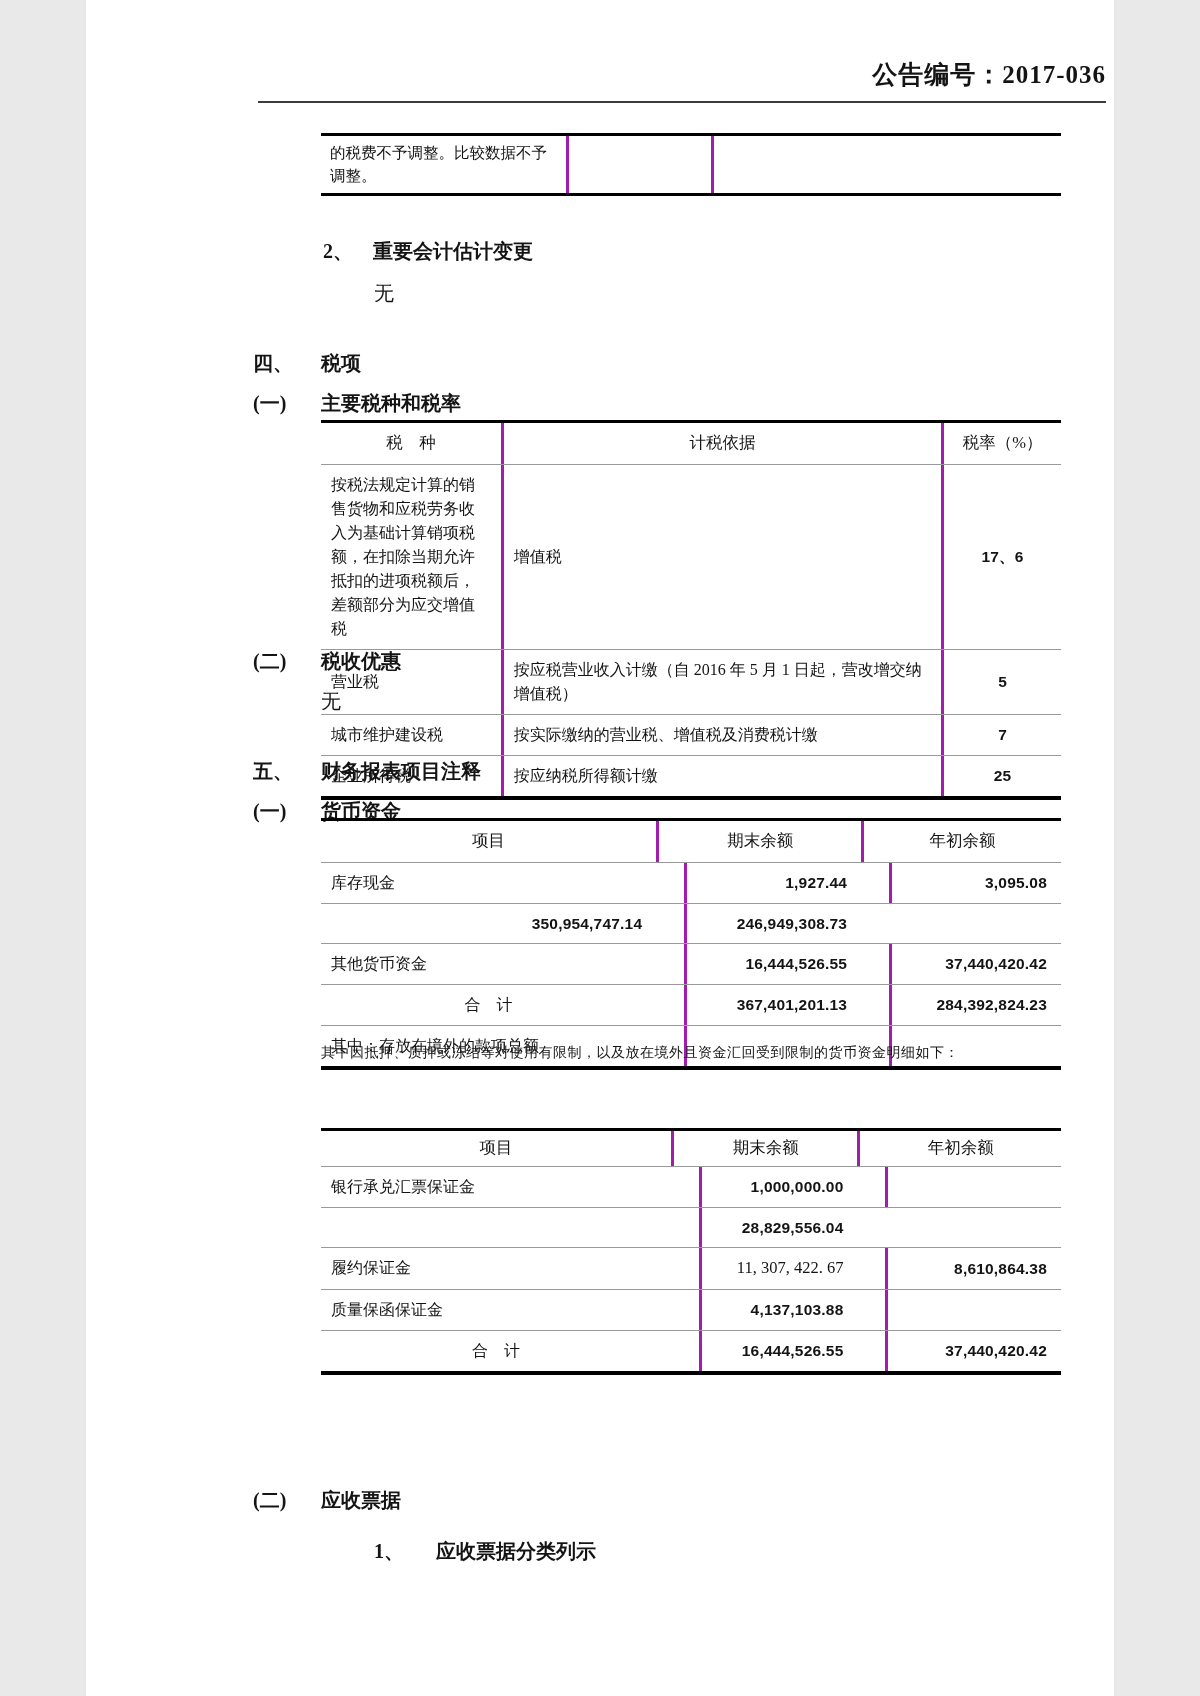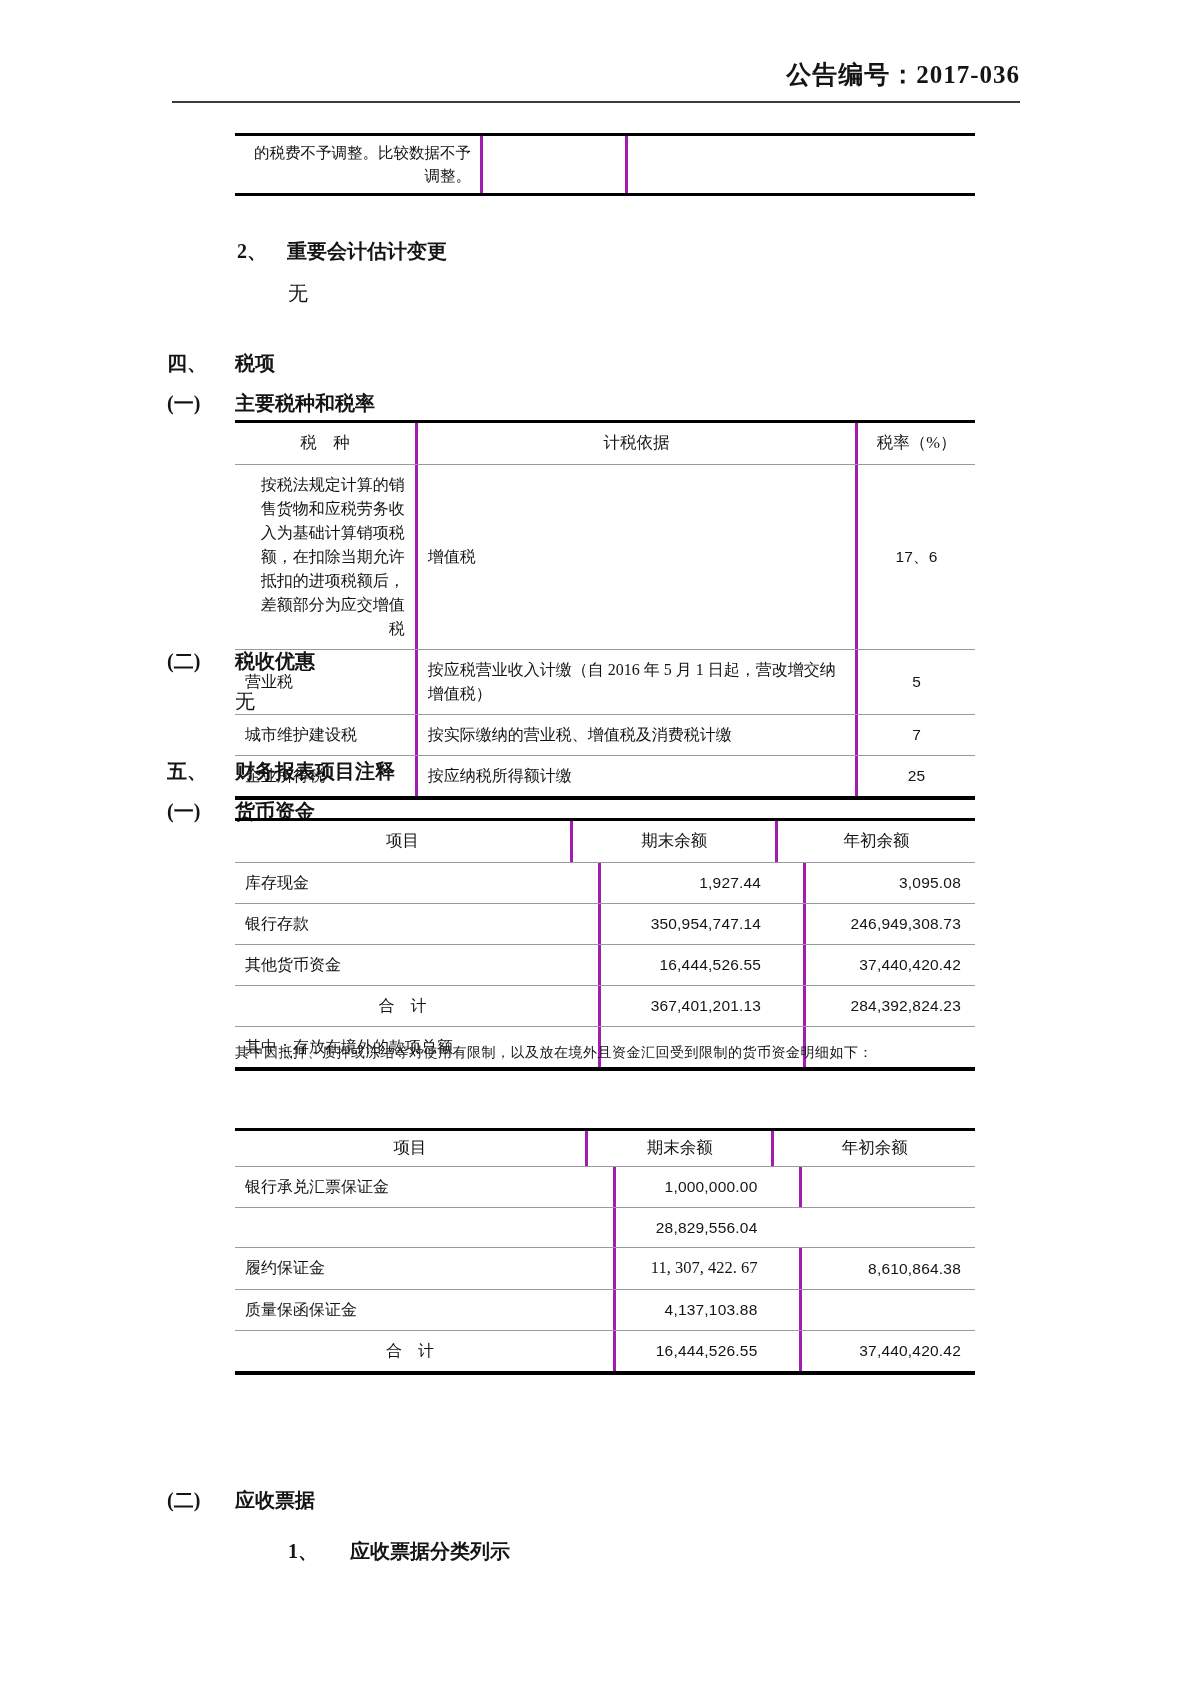--- a/index.html
+++ b/index.html
@@ -1,19 +1,19 @@
 <!DOCTYPE html>
 <html><head>
 <meta charset="utf-8">
 <style>
   * { margin:0; padding:0; box-sizing:border-box; }
   html,body { background:#e9e9e9; }
   .page {
     position:relative;
-    width:1200px; height:1696px;
+    width:1028px; height:1696px;
     background:#ffffff;
     font-family:"Liberation Serif","DejaVu Serif",serif;
     color:#141414;
     overflow:hidden;
     margin:0 auto;
   }
   
   .hdr {
     position:absolute; top:58px; left:172px; width:848px;
     text-align:right;
@@ -30,27 +30,27 @@
   }
   .trow { display:grid; border-top:1px solid #9a9a9a; }
   .trow:first-child { border-top:none; }
   .tcell {
     border-left:3px solid #a21caf;
     padding:8px 10px;
     font-size:16px; line-height:1.5;
     display:flex; align-items:center;
     min-height:38px;
   }
-  .tcell:first-child { border-left:none;text-align:right; }
+  .tcell:first-child { border-left:none; }
   .c { justify-content:center; text-align:center; }
   .r { justify-content:flex-end; text-align:right; padding-right:14px;margin-left:28px; }
   .hcell { font-size:16.5px; }
   .num {
     font-family:"Liberation Sans","DejaVu Sans",sans-serif;
-    font-weight:normal; font-size:15.5px; letter-spacing:0.2px;text-align:center;
+    font-weight:bold; font-size:15.5px; letter-spacing:0.2px;text-align:center;
   }
   .serifnum { font-family:"Liberation Serif","DejaVu Serif",serif; font-weight:normal; font-size:16.5px;padding-left:12px; }
   
   .cols-frag { grid-template-columns:33.1% 19.6% 47.3%; }
   .cols-tax  { grid-template-columns:24.3% 59.5% 16.2%; }
   .cols-cash { grid-template-columns:45.3% 27.7% 27%; }
   .cols-res  { grid-template-columns:47.3% 25.2% 27.5%; }
   
   .heading { position:absolute; display:flex; font-weight:bold; font-size:20px; }
   .h-num { flex:0 0 auto; }
@@ -143,21 +143,20 @@
       <div class="tcell c hcell">项目</div>
       <div class="tcell c hcell">期末余额</div>
       <div class="tcell c hcell">年初余额</div>
     </div>
     <div class="trow cols-cash">
       <div class="tcell">库存现金</div>
       <div class="tcell r num">1,927.44</div>
       <div class="tcell r num">3,095.08</div>
     </div>
     <div class="trow cols-cash">
-      <div class="tcell">银行存款</div>
       <div class="tcell r num">350,954,747.14</div>
       <div class="tcell r num">246,949,308.73</div>
     </div>
     <div class="trow cols-cash">
       <div class="tcell">其他货币资金</div>
       <div class="tcell r num">16,444,526.55</div>
       <div class="tcell r num">37,440,420.42</div>
     </div>
     <div class="trow cols-cash">
       <div class="tcell c">合　计</div>

